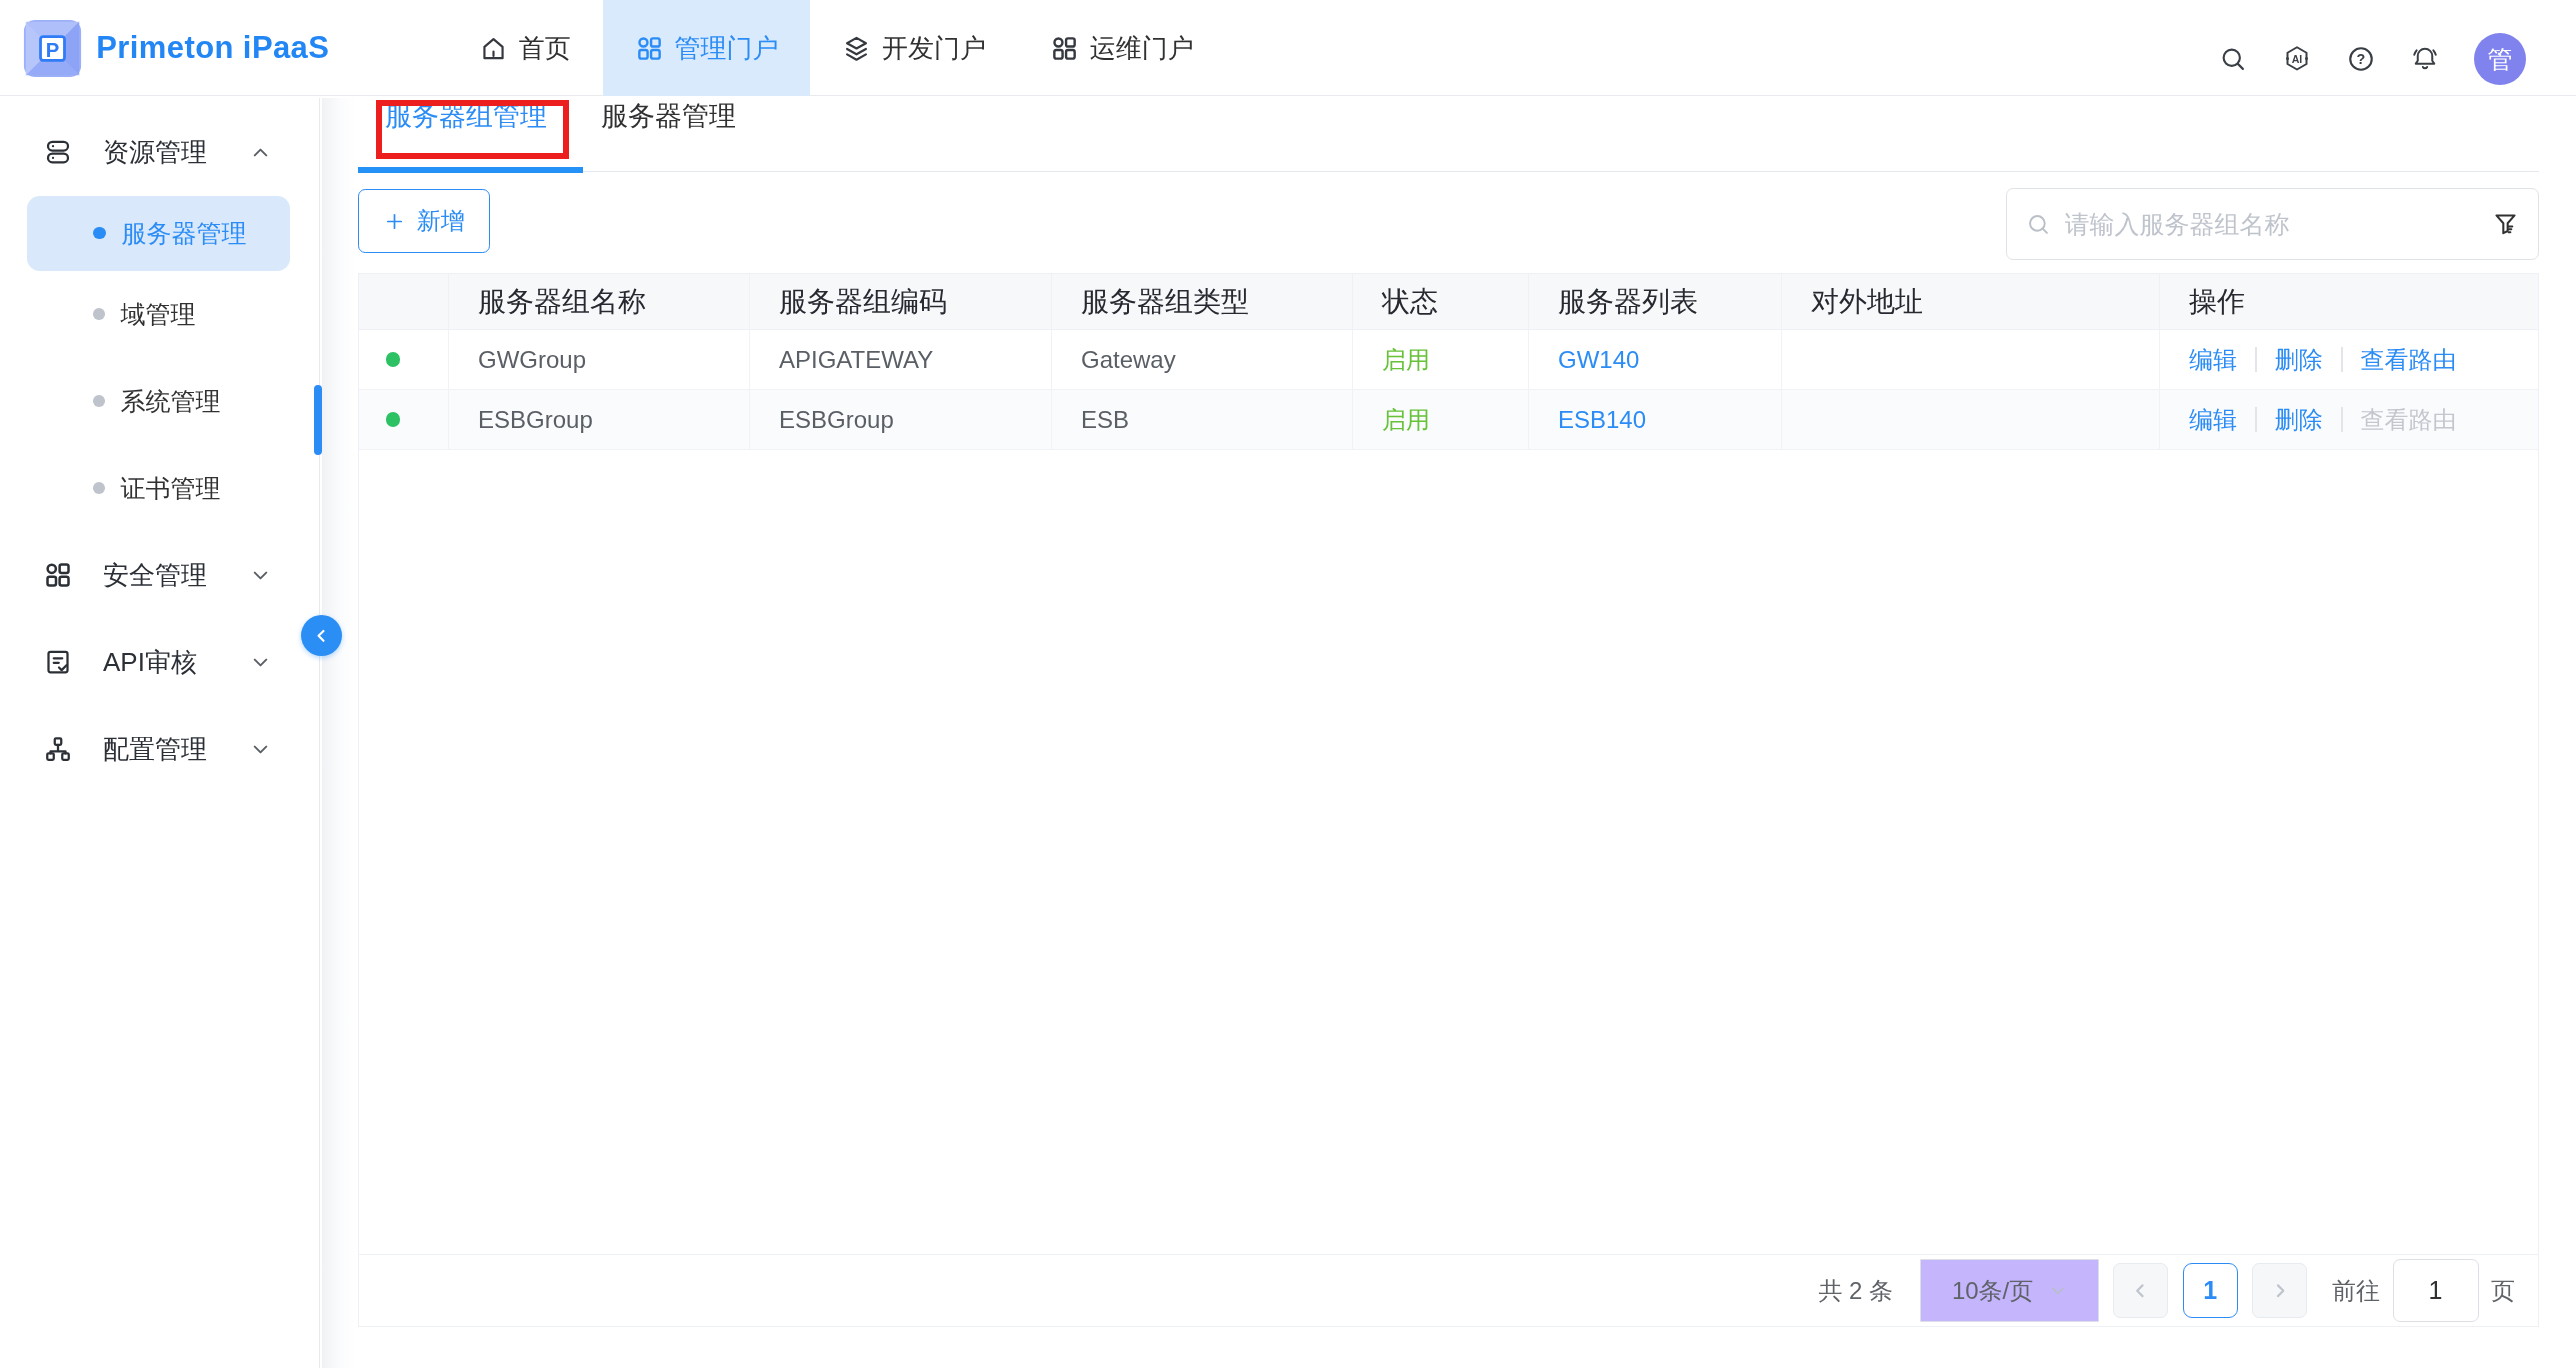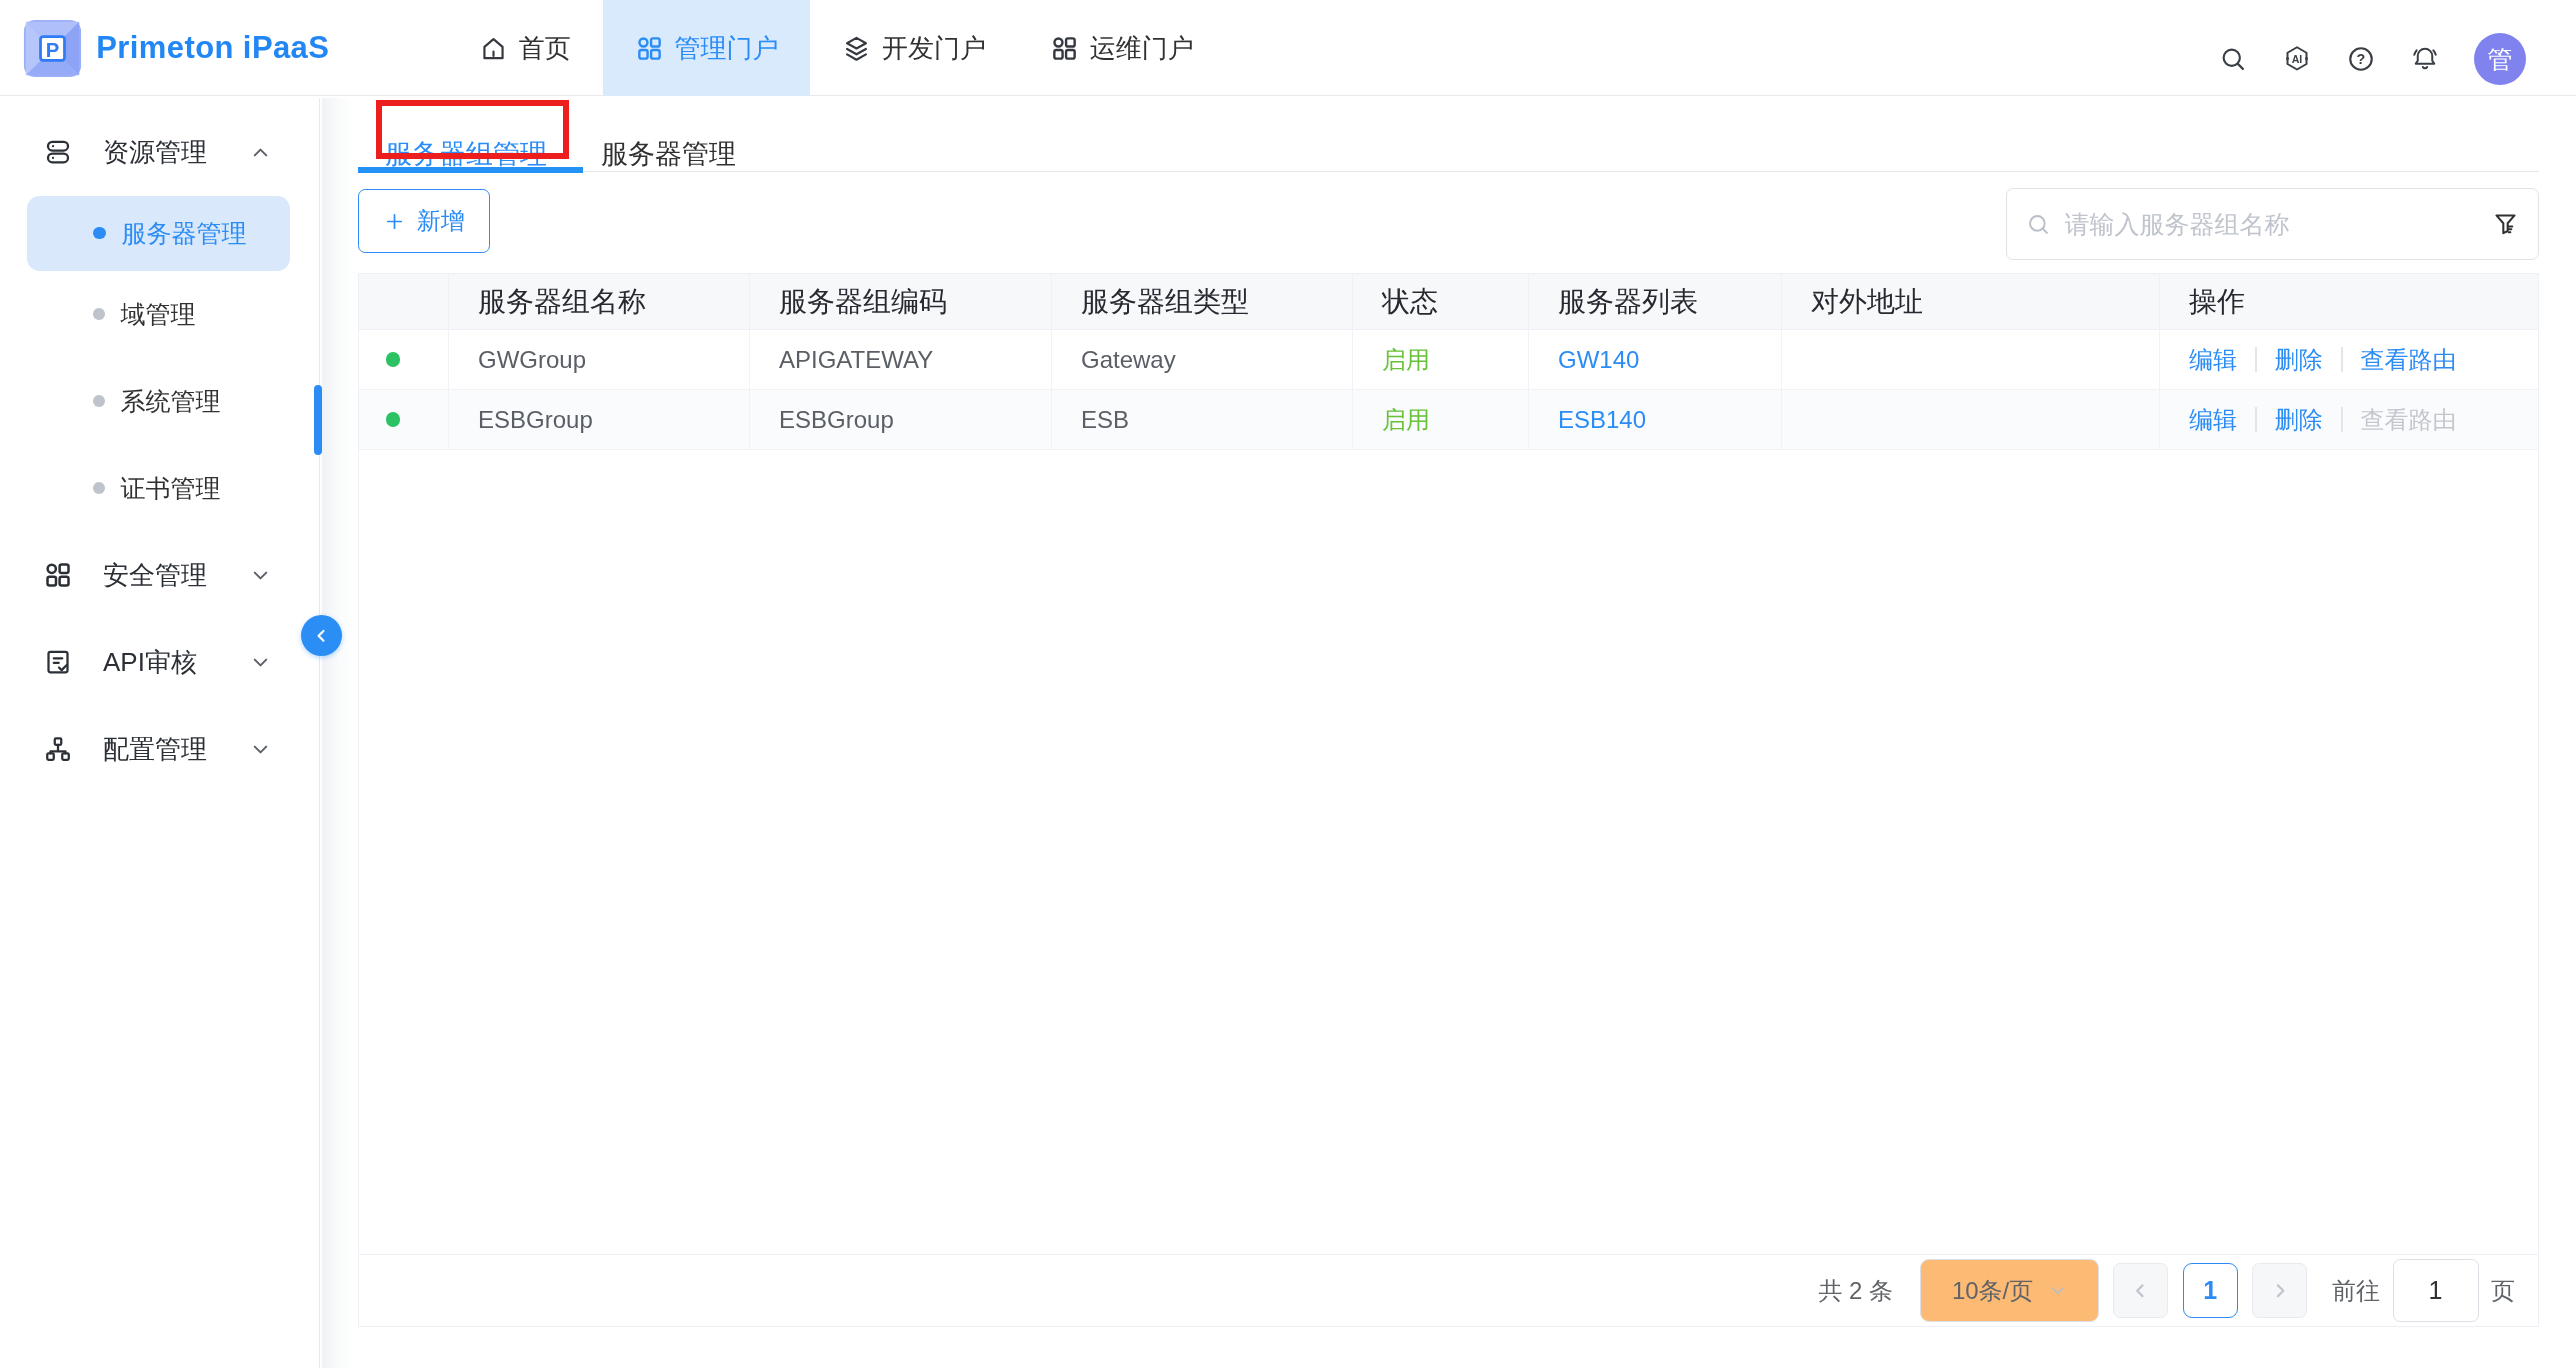--- a/index.html
+++ b/index.html
@@ -46,21 +46,21 @@
   .collapse-btn { position:absolute; left:301px; top:615px; width:41px; height:41px; border-radius:50%;
                   background:#2b8ef5; z-index:40; display:flex; align-items:center; justify-content:center;
                   cursor:pointer; box-shadow:0 1.8px 5.4px rgba(43,142,245,.35); }
   .collapse-btn svg { width:19.7px; height:19.7px; stroke:#fff; }
   .gutter { position:absolute; left:322px; top:98px; width:34px; height:1271px;
             background:linear-gradient(90deg,#f1f2f5 0%, #fbfcfd 55%, #ffffff 100%); z-index:1; }
 
   
   .tabs-bar { position:absolute; left:358px; top:98px; width:2181px; height:74px;
               border-bottom:1.8px solid #e4e7ed; z-index:5; display:flex; }
-  .tab { height:74px; display:flex; align-items:flex-end; padding:0 27px; font-size:27px;
+  .tab { height:74px; display:flex; align-items:flex-start; padding:0 27px; font-size:27px;
          color:#303133; cursor:pointer; position:relative;font-family:Liberation Serif, serif; }
   .tab.active { color:#2b8cf5; }
   .tab-underline { position:absolute; left:0; bottom:-1.8px; width:225px; height:6.3px; background:#2491f7; }
   .annotation-box { position:absolute; left:376px; top:100px; width:193px; height:59px;
                     border:6.3px solid #ec1e1e; z-index:15; pointer-events:none; }
 
   
   .add-btn { position:absolute; left:358px; top:189px; width:132px; height:64px;
              border:1.8px solid #2b8cf5; border-radius:7.2px; background:#fff; color:#2b8cf5;
              display:flex; align-items:center; justify-content:center; gap:10.7px;
@@ -95,21 +95,21 @@
   .actions { gap:0; }
   .act-link { color:#2b8cf5; cursor:pointer; white-space:nowrap; }
   .act-link.disabled { color:#c3c7cd; cursor:default; }
   .act-sep { width:1.8px; height:25px; background:#e2e5ea; margin:0 18px; }
   .spacer { flex:1 1 auto; background:#fff; }
 
   
   .pagination { height:72px; border-top:1.8px solid #edf0f4; display:flex; align-items:center;
                 justify-content:flex-end; padding-right:23px; gap:0; font-size:24px; color:#5f6368; }
   .pg-total { margin-right:27px; }
-  .pg-size { width:179px; height:63px; border:1.8px solid #dcdfe6; border-radius:9px; background:#fdba74;
+  .pg-size { width:179px; height:63px; border:1.8px solid #dcdfe6; border-radius:1px; background:#c4b5fd;
              display:flex; align-items:center; justify-content:center; gap:14.3px; color:#5f6368; cursor:pointer; }
   .pg-size svg { width:19.7px; height:19.7px; stroke:#b9bec7; }
   .pg-btn { width:55px; height:55px; border:1.8px solid #e7eaee; border-radius:7.2px; background:#f6f7f8;
             display:flex; align-items:center; justify-content:center; margin-left:14.3px; cursor:pointer; }
   .pg-btn svg { width:21.5px; height:21.5px; stroke:#c0c4cc; }
   .pg-page { width:55px; height:55px; border:1.8px solid #2b8cf5; border-radius:9px; background:#fff;
              color:#2b8cf5; font-weight:bold; font-size:25px; display:flex; align-items:center;
              justify-content:center; margin-left:14.3px; cursor:pointer; }
   .pg-goto { margin-left:25px; }
   .pg-input { width:86px; height:63px; border:1.8px solid #dcdfe6; border-radius:7.2px; text-align:center;

